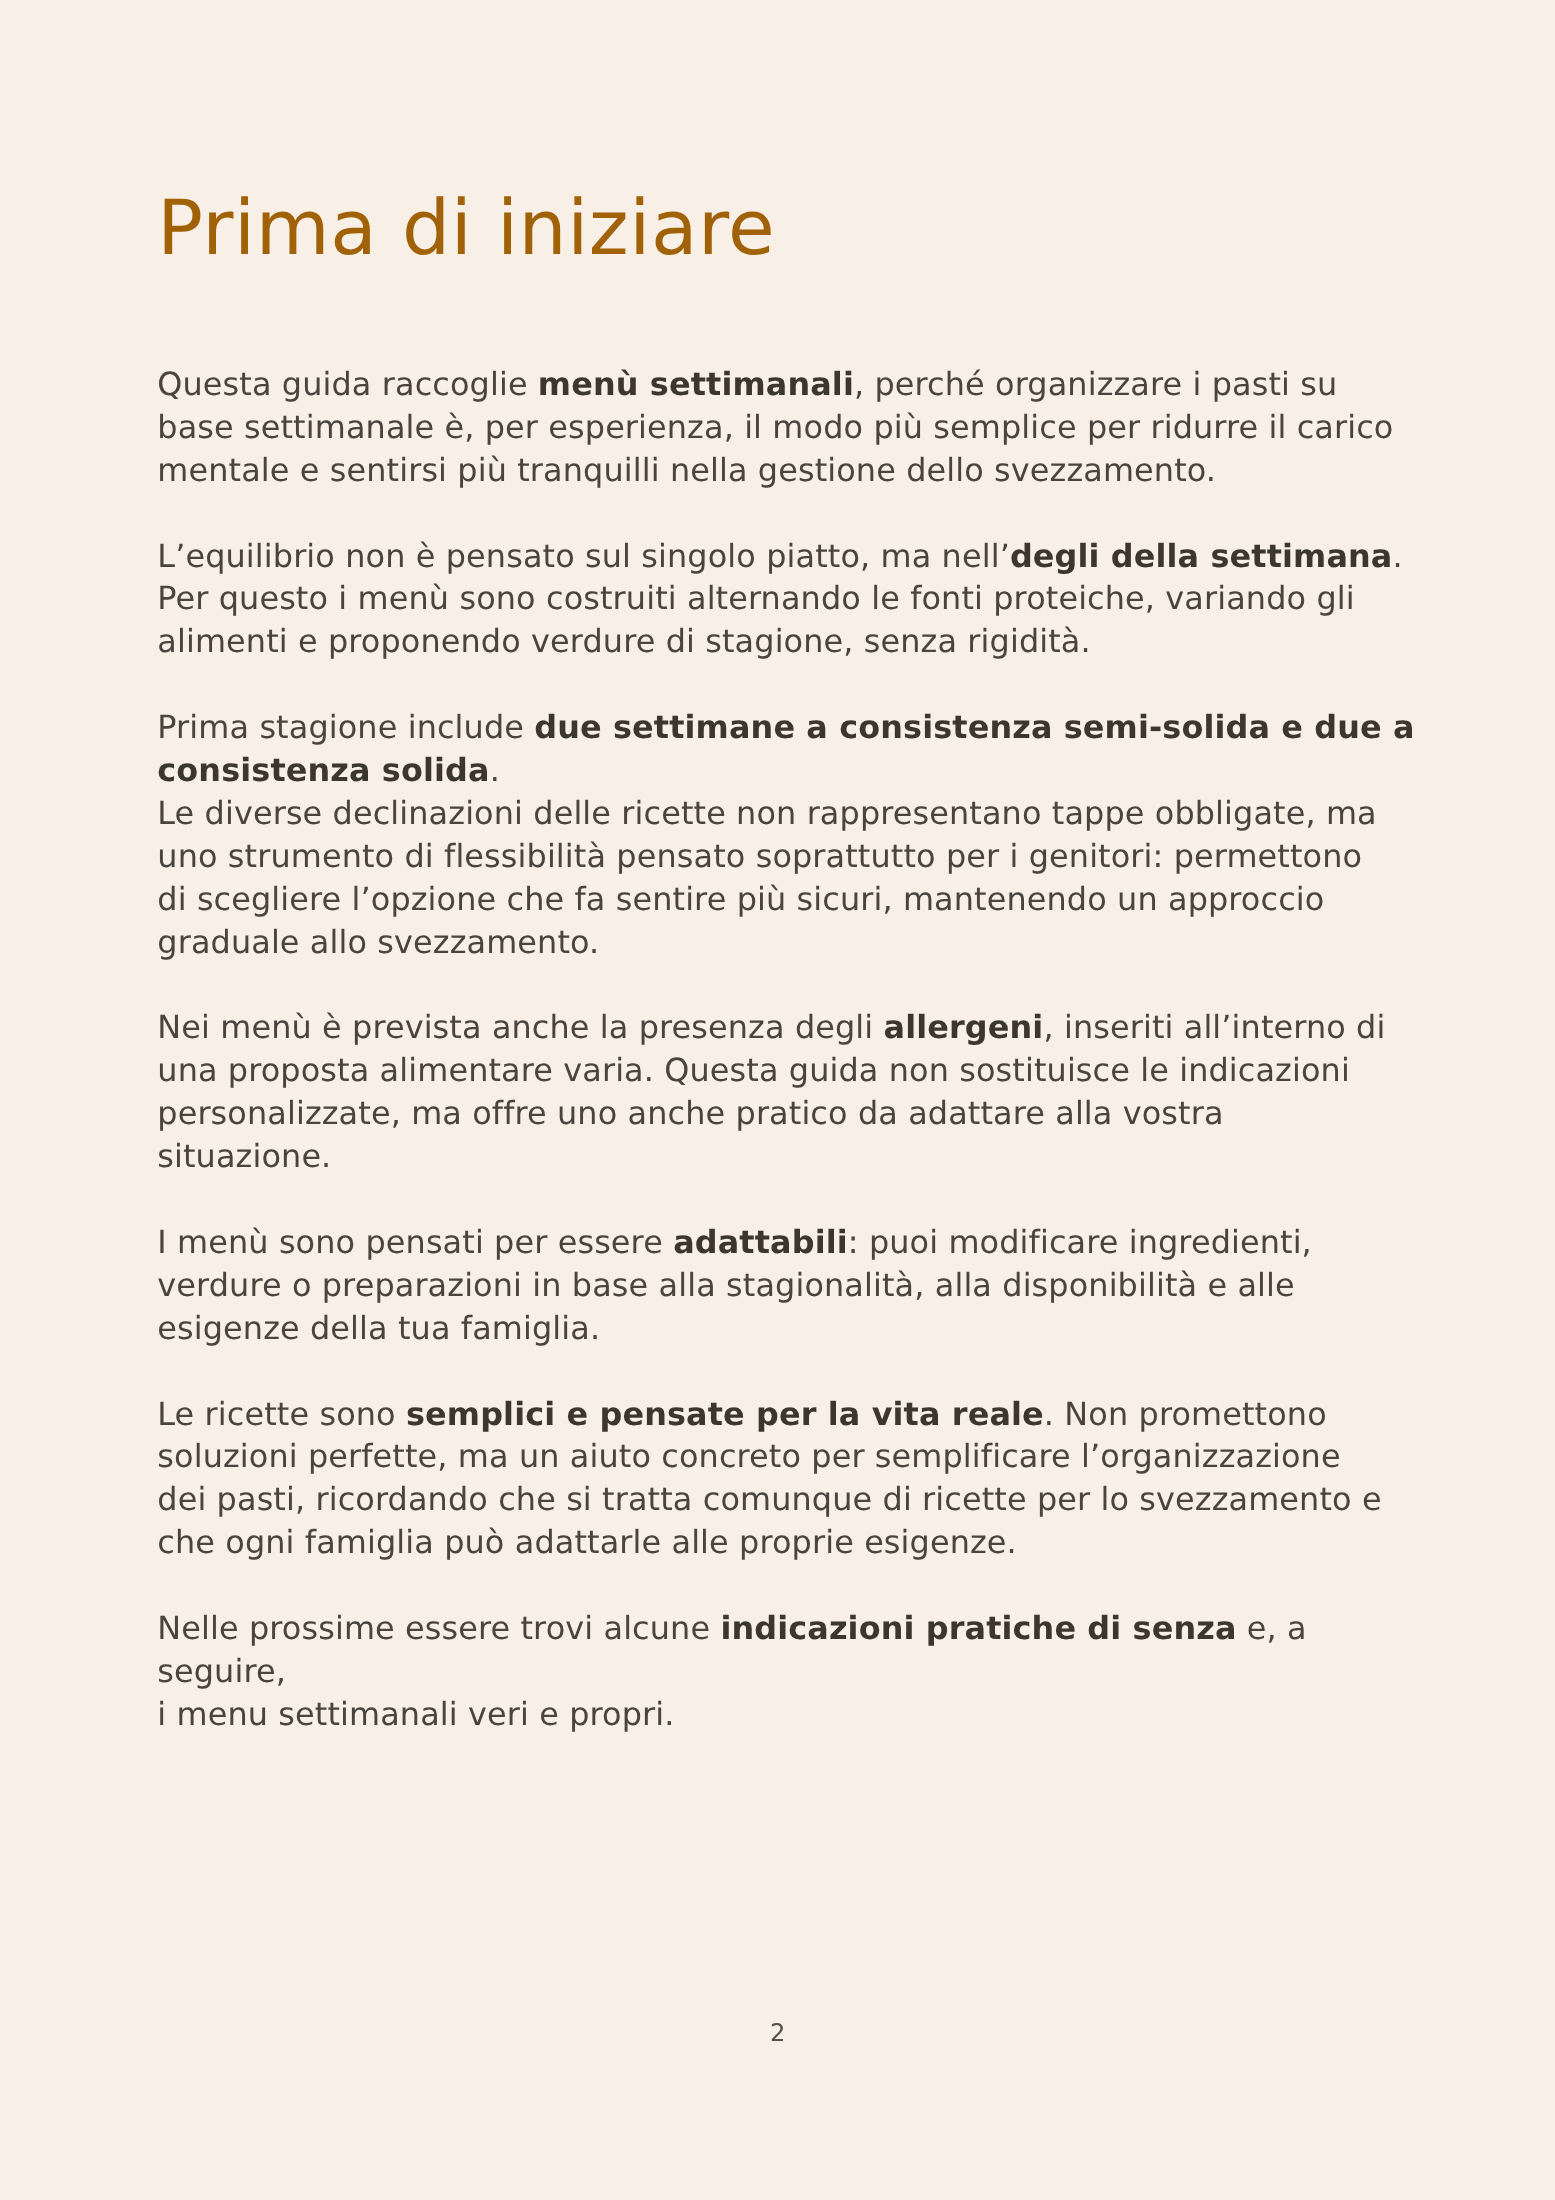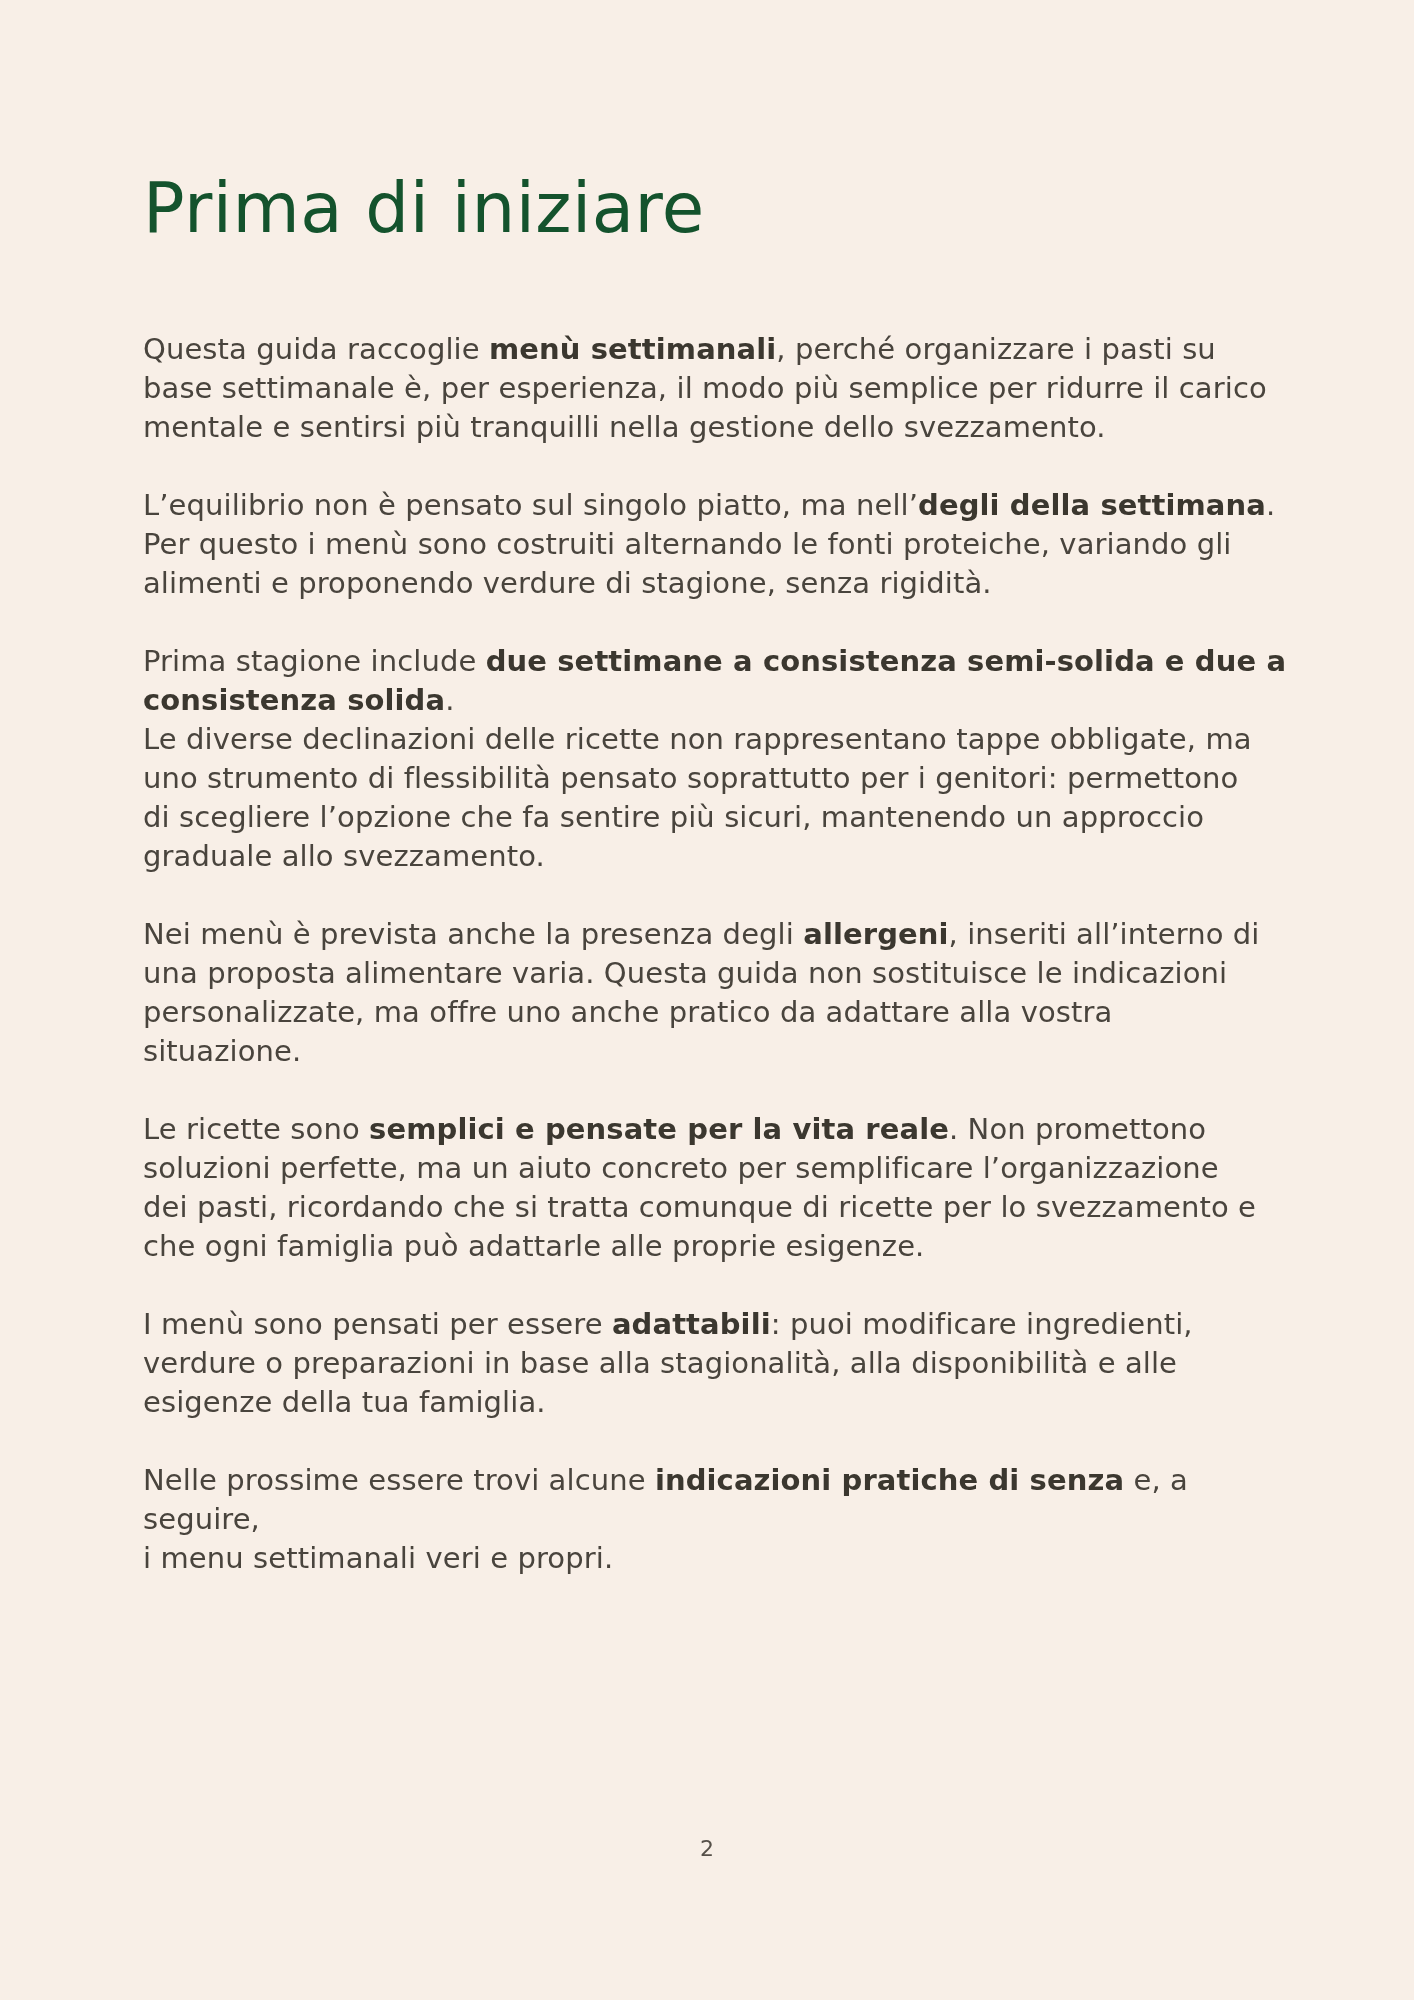--- a/index.html
+++ b/index.html
@@ -19,21 +19,21 @@
     inset: 0;
     padding: 172px 100px 0 143px;
     box-sizing: border-box;
   }
   h1.title {
     margin: 0 0 86px 0;
     font-size: 69px;
     line-height: 1.05;
     font-weight: 500;
     letter-spacing: 0.5px;
-    color: #14532d;
+    color: #a16207;
   }
   .body-text {
     max-width: 1190px;
   }
   .body-text p {
     margin: 0 0 39px 0;
     font-size: 29px;
     line-height: 39px;
     font-weight: 400;
     color: #49443d;
@@ -70,25 +70,25 @@
       <p><span>Prima stagione include </span><b>due settimane a consistenza semi-solida e due a
 consistenza solida</b><span>.
 Le diverse declinazioni delle ricette non rappresentano tappe obbligate, ma
 uno strumento di flessibilità pensato soprattutto per i genitori: permettono
 di scegliere l’opzione che fa sentire più sicuri, mantenendo un approccio
 graduale allo svezzamento.</span></p>
       <p><span>Nei menù è prevista anche la presenza degli </span><b>allergeni</b><span>, inseriti all’interno di
 una proposta alimentare varia. Questa guida non sostituisce le indicazioni
 personalizzate, ma offre uno anche pratico da adattare alla vostra
 situazione.</span></p>
+      <p><span>I menù sono pensati per essere </span><b>adattabili</b><span>: puoi modificare ingredienti,
+verdure o preparazioni in base alla stagionalità, alla disponibilità e alle
+esigenze della tua famiglia.</span></p>
       <p><span>Le ricette sono </span><b>semplici e pensate per la vita reale</b><span>. Non promettono
 soluzioni perfette, ma un aiuto concreto per semplificare l’organizzazione
 dei pasti, ricordando che si tratta comunque di ricette per lo svezzamento e
 che ogni famiglia può adattarle alle proprie esigenze.</span></p>
-      <p><span>I menù sono pensati per essere </span><b>adattabili</b><span>: puoi modificare ingredienti,
-verdure o preparazioni in base alla stagionalità, alla disponibilità e alle
-esigenze della tua famiglia.</span></p>
       <p><span>Nelle prossime essere trovi alcune </span><b>indicazioni pratiche di senza</b><span> e, a seguire,
 i menu settimanali veri e propri.</span></p>
     </div>
 
   <div class="page-number">2</div>
 </div>
 
 </body></html>

